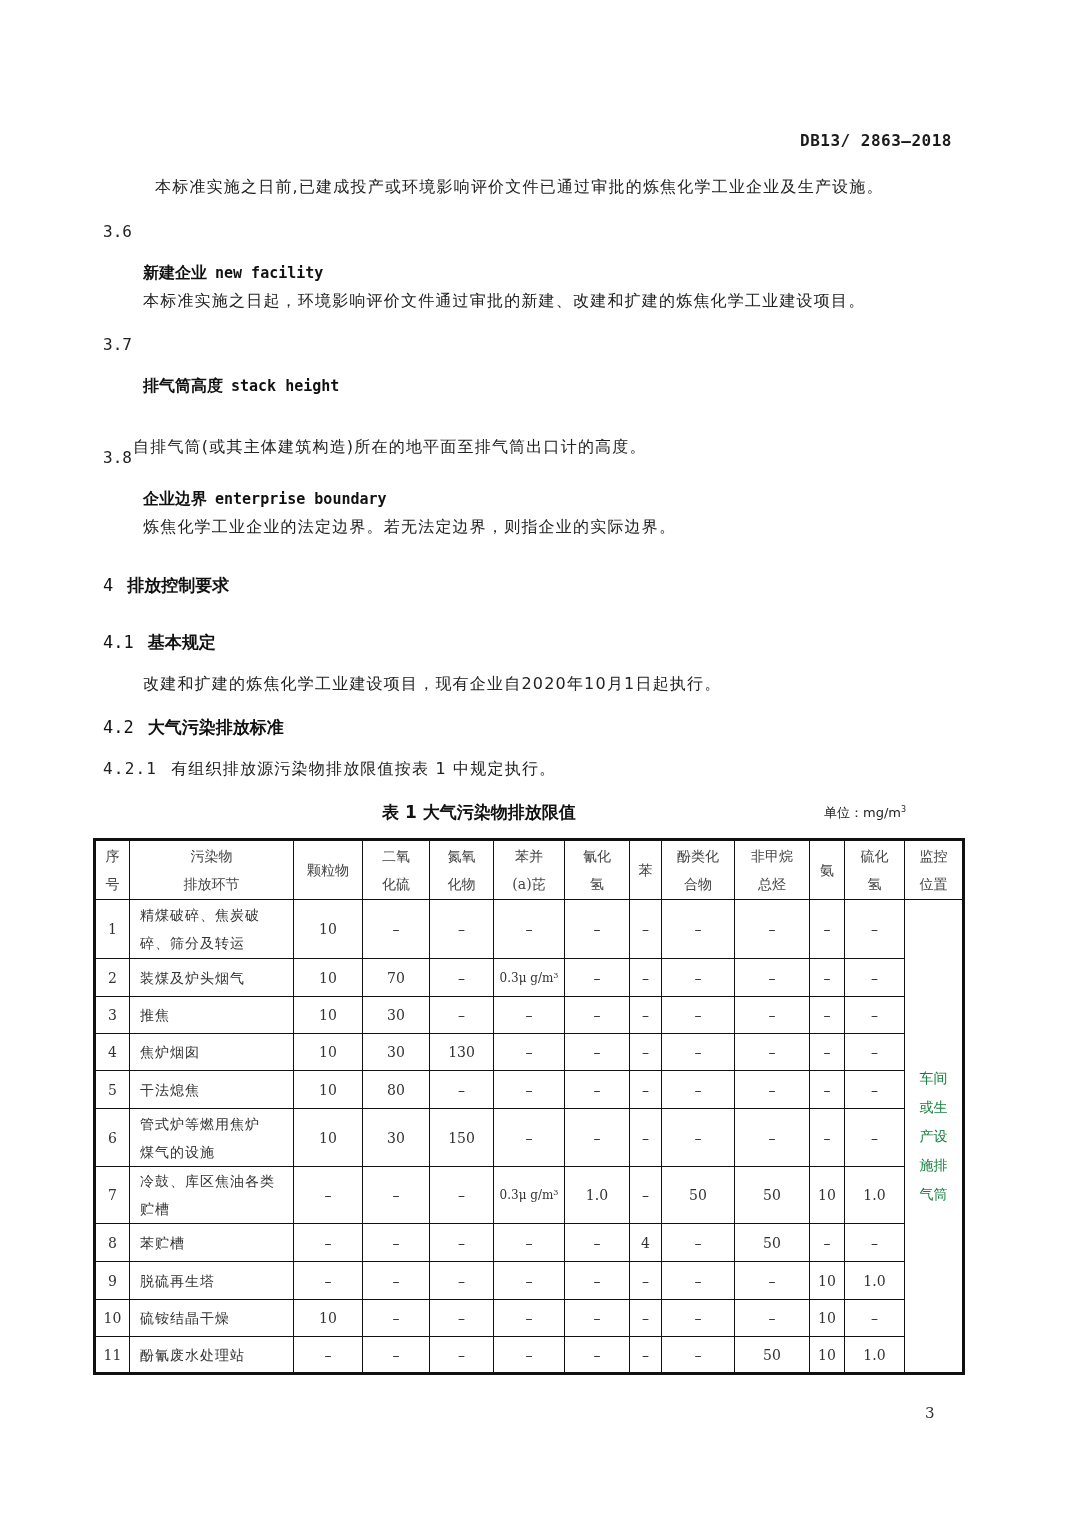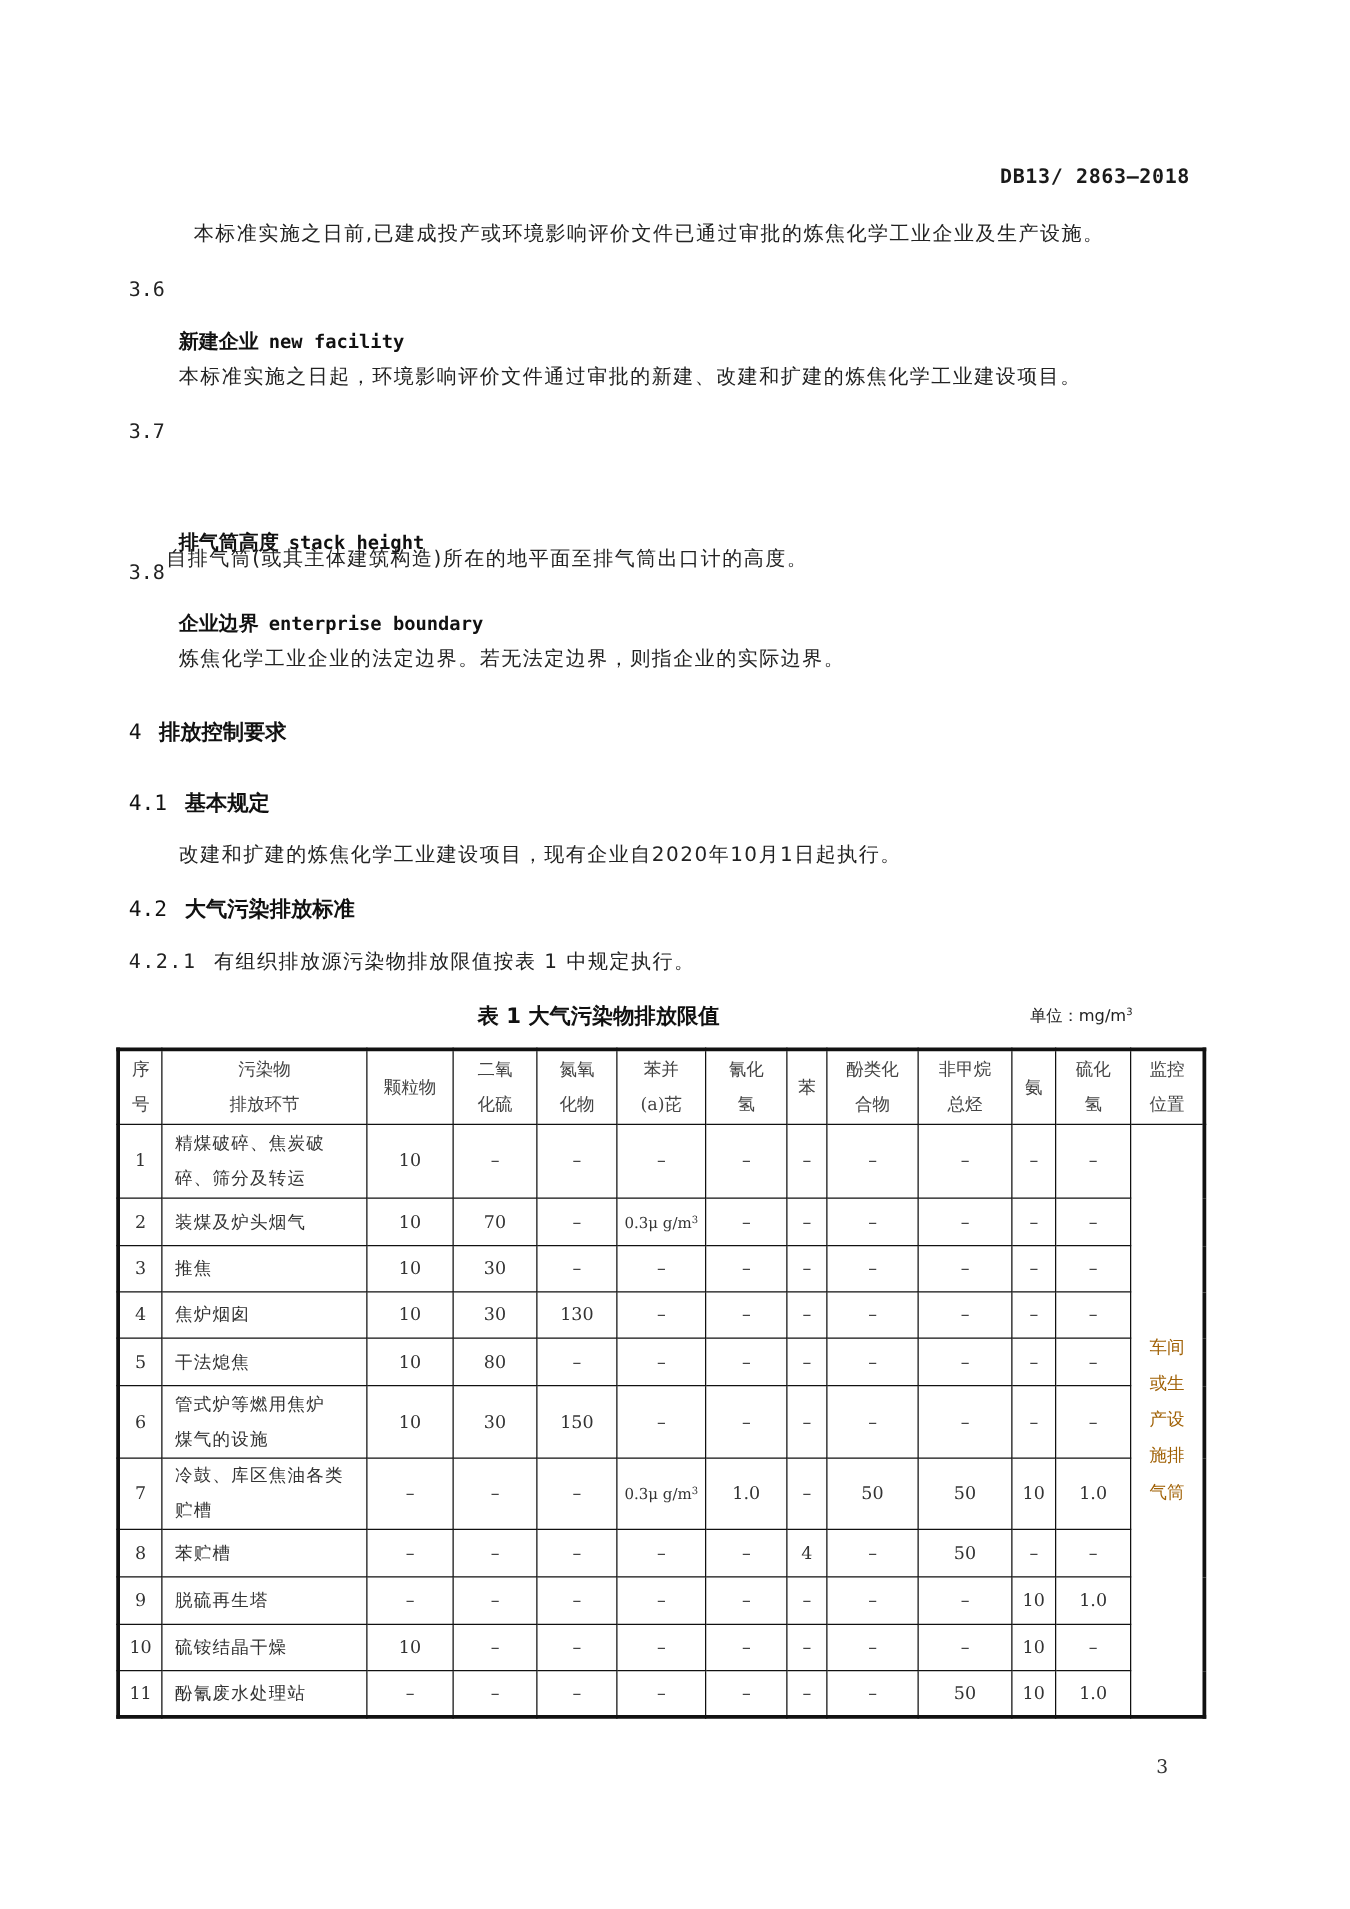--- a/index.html
+++ b/index.html
@@ -17,39 +17,39 @@
   .caption { font-size: 17px; font-weight: bold; color: #111; }
   .unit { font-size: 13px; color: #222; }
   .unit sup { font-size: 8px; }
 
   table.t1 { position: absolute; left: 93px; top: 838px; width: 869px; border-collapse: collapse;
              border: 3px solid #111; table-layout: fixed; font-family: "DejaVu Serif", serif; }
   table.t1 td, table.t1 th { border: 1.5px solid #111; text-align: center; vertical-align: middle;
              font-size: 14px; font-weight: normal; color: #333; padding: 0; line-height: 28px; }
   table.t1 th { line-height: 28px; color: #444; }
   table.t1 td.src { text-align: left; padding-left: 10px; line-height: 28px; color: #333; letter-spacing: 1px; }
-  table.t1 td.loc { vertical-align: middle; line-height: 29px; color: #a16207; padding: 0 4px; }
+  table.t1 td.loc { vertical-align: middle; line-height: 29px; color: #15803d; padding: 0 4px; }
   .pageno { left: 925px; top: 1404px; font-size: 15px; font-family: "DejaVu Serif", serif; color: #333; }
   sup.cube { font-size: 8px; vertical-align: top; position: relative; top: -2px; }
 </style>
 </head>
 <body>
 
 <div class="abs docno">DB13/ 2863—2018</div>
 
 <div class="abs body-text" style="left:143px; top:177px;margin-left:12px;">本标准实施之日前,已建成投产或环境影响评价文件已通过审批的炼焦化学工业企业及生产设施。</div>
 
 <div class="abs sec-num" style="left:103px; top:222px;">3.6</div>
 <div class="abs term" style="left:143px; top:263px;">
   <span>新建企业</span><span class="en">new facility</span>
 </div>
 <div class="abs body-text" style="left:143px; top:291px;">本标准实施之日起，环境影响评价文件通过审批的新建、改建和扩建的炼焦化学工业建设项目。</div>
 
 <div class="abs sec-num" style="left:103px; top:335px;">3.7</div>
-<div class="abs term" style="left:143px; top:376px;margin-top:48px;">
+<div class="abs term" style="left:143px; top:376px;">
   <span>排气筒高度</span><span class="en">stack height</span>
 </div>
 <div class="abs body-text" style="left:133px; top:404px;margin-top:33px;">自排气筒(或其主体建筑构造)所在的地平面至排气筒出口计的高度。</div>
 
 <div class="abs sec-num" style="left:103px; top:448px;">3.8</div>
 <div class="abs term" style="left:143px; top:489px;">
   <span>企业边界</span><span class="en">enterprise boundary</span>
 </div>
 <div class="abs body-text" style="left:143px; top:517px;">炼焦化学工业企业的法定边界。若无法定边界，则指企业的实际边界。</div>
 

